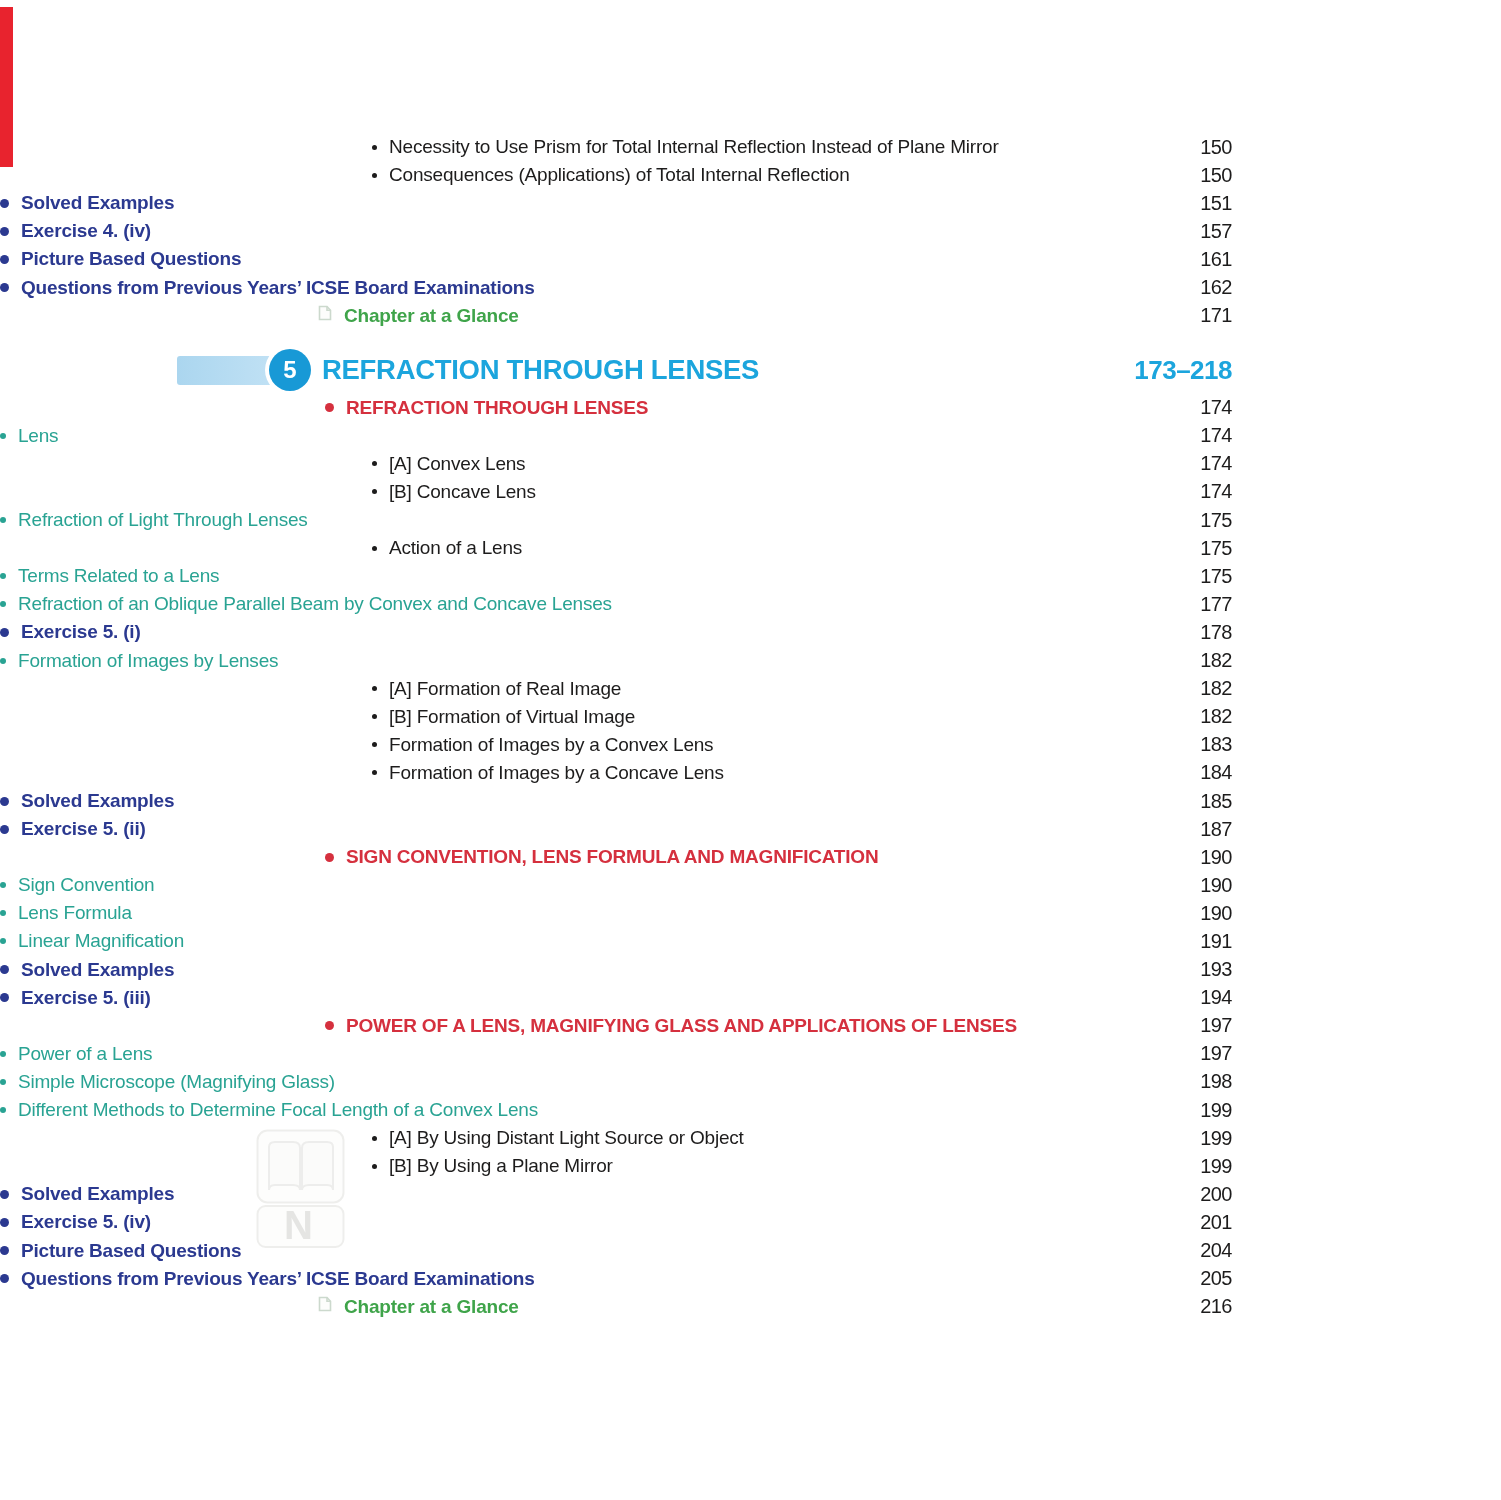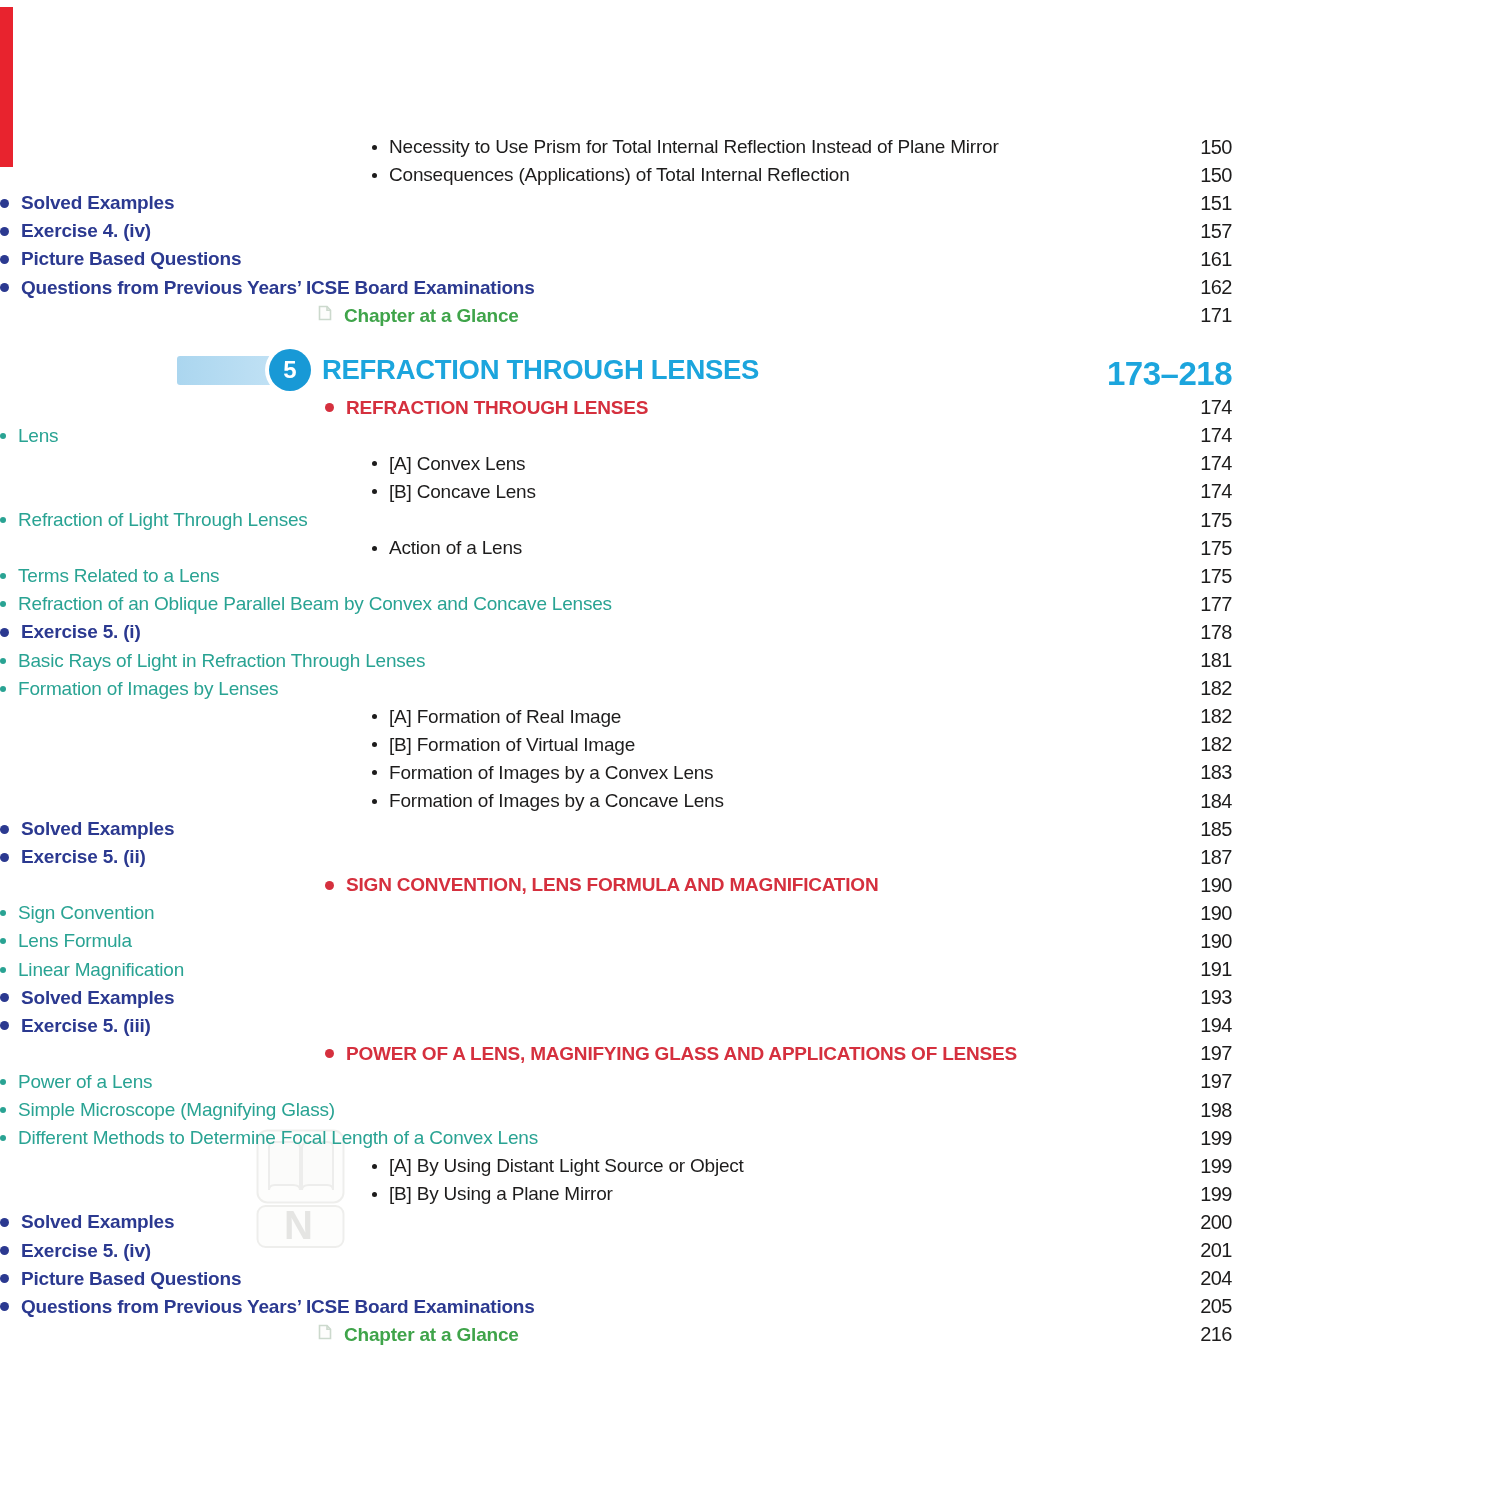--- a/index.html
+++ b/index.html
@@ -31,21 +31,21 @@
   .row.glance .gicon{flex:0 0 auto;margin-right:11px;}
   .chapter-row{position:relative;height:47px;margin-top:17px;}
   .chapter-bar{position:absolute;left:177px;top:9px;width:124px;height:29px;border-radius:3px;
     background:linear-gradient(to right,#abd6ef,#c6e4f6);}
   .chapter-badge{position:absolute;left:269px;top:2px;width:42px;height:42px;border-radius:50%;
     background:var(--badge);color:#fff;font-weight:bold;font-size:24px;display:flex;
     align-items:center;justify-content:center;box-shadow:0 0 0 4px #ffffff;}
   .chapter-title{position:absolute;left:322px;top:7px;color:var(--cyan);font-weight:bold;
     font-size:27.5px;letter-spacing:-0.3px;white-space:nowrap;}
   .chapter-pages{position:absolute;right:0;top:8px;color:var(--cyan);font-weight:bold;
-    font-size:33px;letter-spacing:-0.5px;}
+    font-size:26px;letter-spacing:-0.5px;}
 </style>
 </head>
 <body>
 
 <div class="red-edge"></div>
 
 <div class="watermark">
   <svg width="90" height="120" viewBox="0 0 90 120">
     <rect x="1.5" y="1.5" width="86" height="72" rx="10" fill="#fdfdfc" stroke="#ededeb" stroke-width="2"></rect>
     <rect x="1.5" y="77" width="86" height="41" rx="8" fill="#fdfdfc" stroke="#ededeb" stroke-width="2"></rect>
@@ -140,25 +140,20 @@
       <span class="lbl">Refraction of an Oblique Parallel Beam by Convex and Concave Lenses</span>
       <span class="pg">177</span>
     </div>
     <div class="row navy">
       <span class="bullet"></span>
       <span class="lbl">Exercise 5. (i)</span>
       <span class="pg">178</span>
     </div>
     <div class="row teal">
       <span class="bullet"></span>
-      <span class="lbl">Basic Rays of Light in Refraction Through Lenses</span>
-      <span class="pg">181</span>
-    </div>
-    <div class="row teal">
-      <span class="bullet"></span>
       <span class="lbl">Formation of Images by Lenses</span>
       <span class="pg">182</span>
     </div>
     <div class="row plain">
       <span class="bullet"></span>
       <span class="lbl">[A] Formation of Real Image</span>
       <span class="pg">182</span>
     </div>
     <div class="row plain">
       <span class="bullet"></span>

